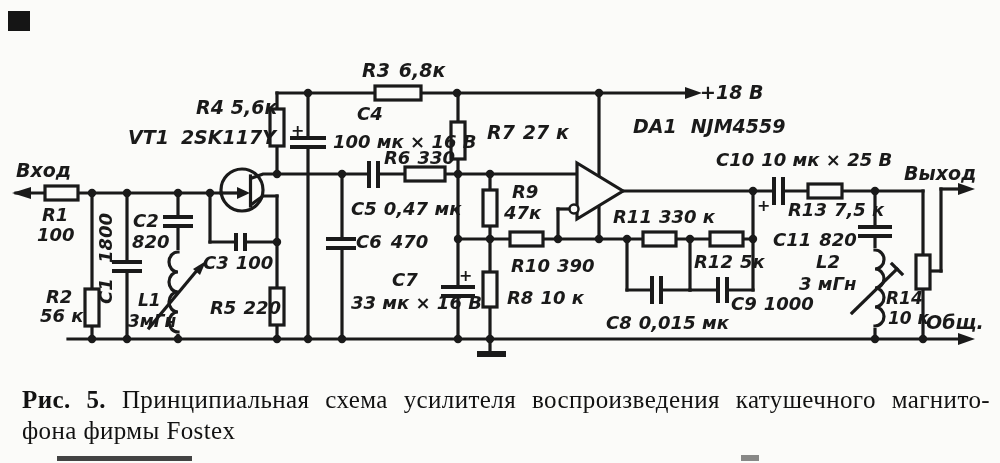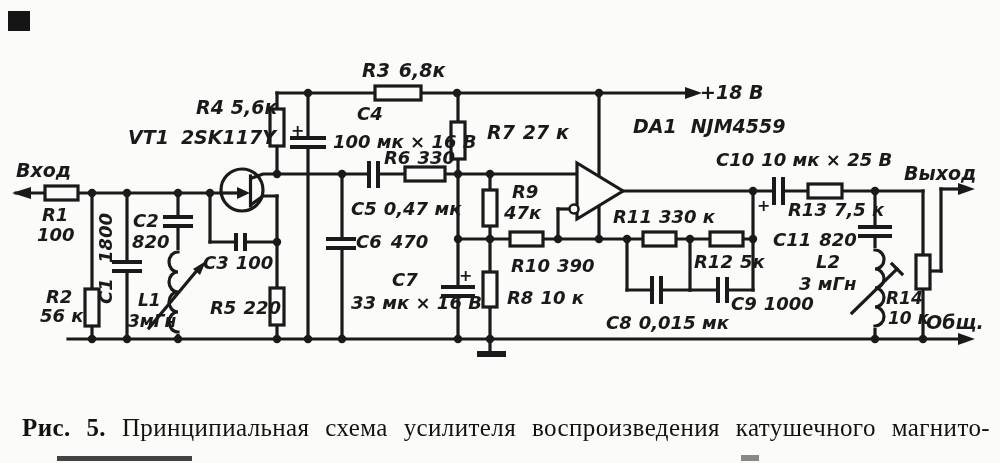--- a/index.html
+++ b/index.html
@@ -8,21 +8,21 @@
   svg{position:absolute;left:0;top:0;}
   svg text{font-family:"DejaVu Sans",sans-serif;font-style:italic;font-weight:bold;fill:#1a1a1a;}
   .fs17{font-size:17px;} .fs18{font-size:18px;} .fs19{font-size:19px;} .fs16{font-size:16px;font-style:normal;}
   .w{stroke:#1a1a1a;stroke-width:3.2;fill:none;stroke-linecap:square;}
   .p{stroke:#1a1a1a;stroke-width:4;fill:none;stroke-linecap:butt;}
   .r{fill:#fbfbf9;stroke:#1a1a1a;stroke-width:3.2;}
   .m{fill:#fbfbf9;stroke:none;}
   .d{fill:#1a1a1a;stroke:none;}
   .ah{fill:#1a1a1a;stroke:none;}
   .caption{position:absolute;left:22px;top:384px;width:968px;color:#121212;
-           font-family:"Liberation Serif","DejaVu Serif",serif;font-size:25px;line-height:31px;letter-spacing:.4px;margin-top:28px;}
+           font-family:"Liberation Serif","DejaVu Serif",serif;font-size:25px;line-height:31px;letter-spacing:.4px;}
   .cap-just{text-align:justify;text-align-last:justify;}
   .artifact{position:absolute;background:#151515;}
 </style>
 </head>
 <body>
 
 <div class="page">
 
   <div class="artifact" style="left:8px;top:11px;width:22px;height:20px;"></div>
   <div class="artifact" style="left:57px;top:456px;width:135px;height:5px;opacity:.8;"></div>
@@ -309,15 +309,16 @@
       <text class="fs17" x="888" y="324">10 к</text>
 
       <text class="fs16" x="291" y="136">+</text>
       <text class="fs16" x="459" y="281">+</text>
       <text class="fs16" x="757" y="211">+</text>
     </g>
   </svg>
 
   <div class="caption">
     <div class="cap-line cap-just"><b>Рис. 5.</b> <span>Принципиальная схема усилителя воспроизведения катушечного магнито-</span></div>
+    <div class="cap-line"><span>фона фирмы Fostex</span></div>
   </div>
 
 </div>
 
 </body></html>

